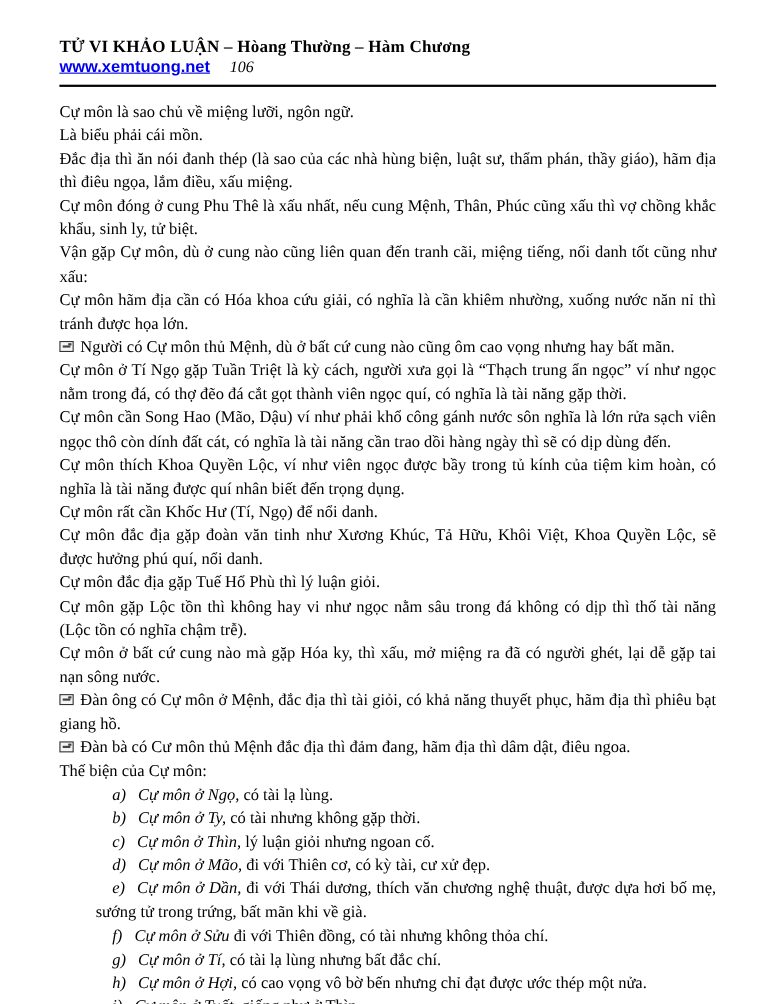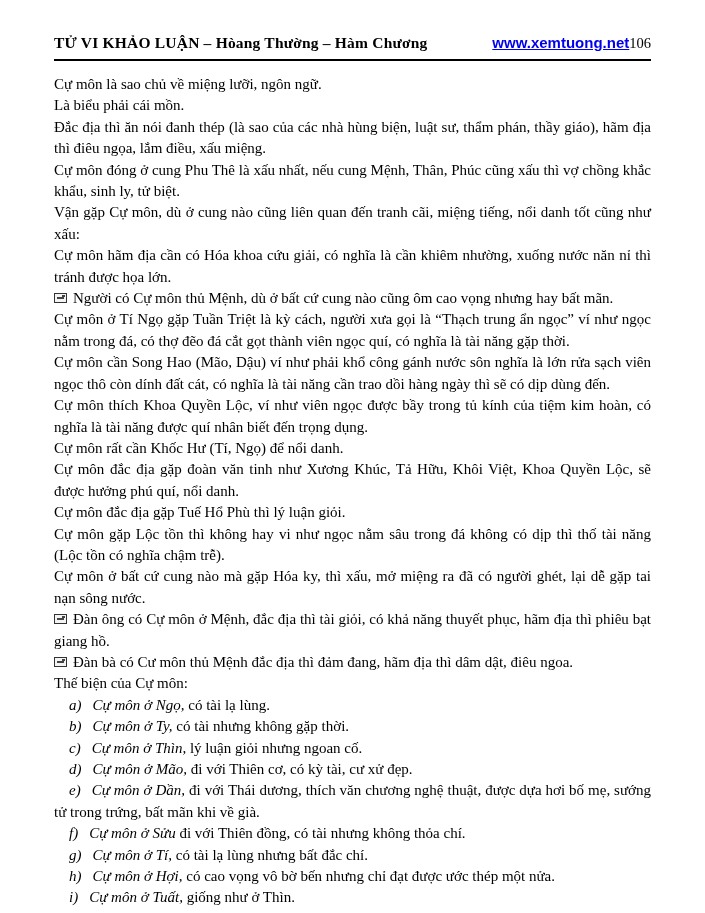--- a/index.html
+++ b/index.html
@@ -7,32 +7,33 @@
     width:705px; height:913px; overflow:hidden;
     font-family:"Liberation Serif", serif;
     color:#000;
   }
   .page { padding:34px 54px 0 54px; }
 
   
   .hdr {
     display:flex; align-items:baseline; justify-content:space-between;
     white-space:nowrap;
+    flex-direction:column;
   }
   .hdr-title {
     font-weight:bold; font-size:15.5px; letter-spacing:0.2px;
     font-family:"Liberation Serif", serif;
   }
-  .hdr-right { display:flex; align-items:baseline; }
+  .hdr-right { display:flex; align-items:baseline; gap:18px; }
   .hdr-url {
     font-family:"Liberation Sans", sans-serif;
     font-weight:bold; font-size:15px;
     color:#0000ee; text-decoration:underline; cursor:pointer;
   }
-  .hdr-page { font-size:14.5px; }
+  .hdr-page { font-size:14.5px;font-style:italic; }
 
   .rule {
     border:none; border-top:2px solid #000;
     margin:7px 0 13px 0;
   }
 
   
   .doc p {
     margin:0; padding:0;
     font-size:15px; line-height:21.4px;
@@ -49,21 +50,21 @@
   .note-icon::before {
     content:""; position:absolute; left:2px; right:2px; top:3px;
     border-top:2px solid #444;
   }
   .note-icon::after {
     content:""; position:absolute; right:1px; top:1px; width:3px; height:2px;
     background:#444;
   }
 
   
-  .doc p.list-item { text-indent:15px; }
+  .doc p.list-item { text-indent:15px;margin-left:33px; }
   .item-letter { font-style:italic; margin-right:11px; }
   .item-lead { font-style:italic; }
 </style>
 </head>
 <body>
 
 <div class="page">
 
   <div class="hdr">
     <span class="hdr-title">TỬ VI KHẢO LUẬN – Hòang Thường – Hàm Chương</span>

